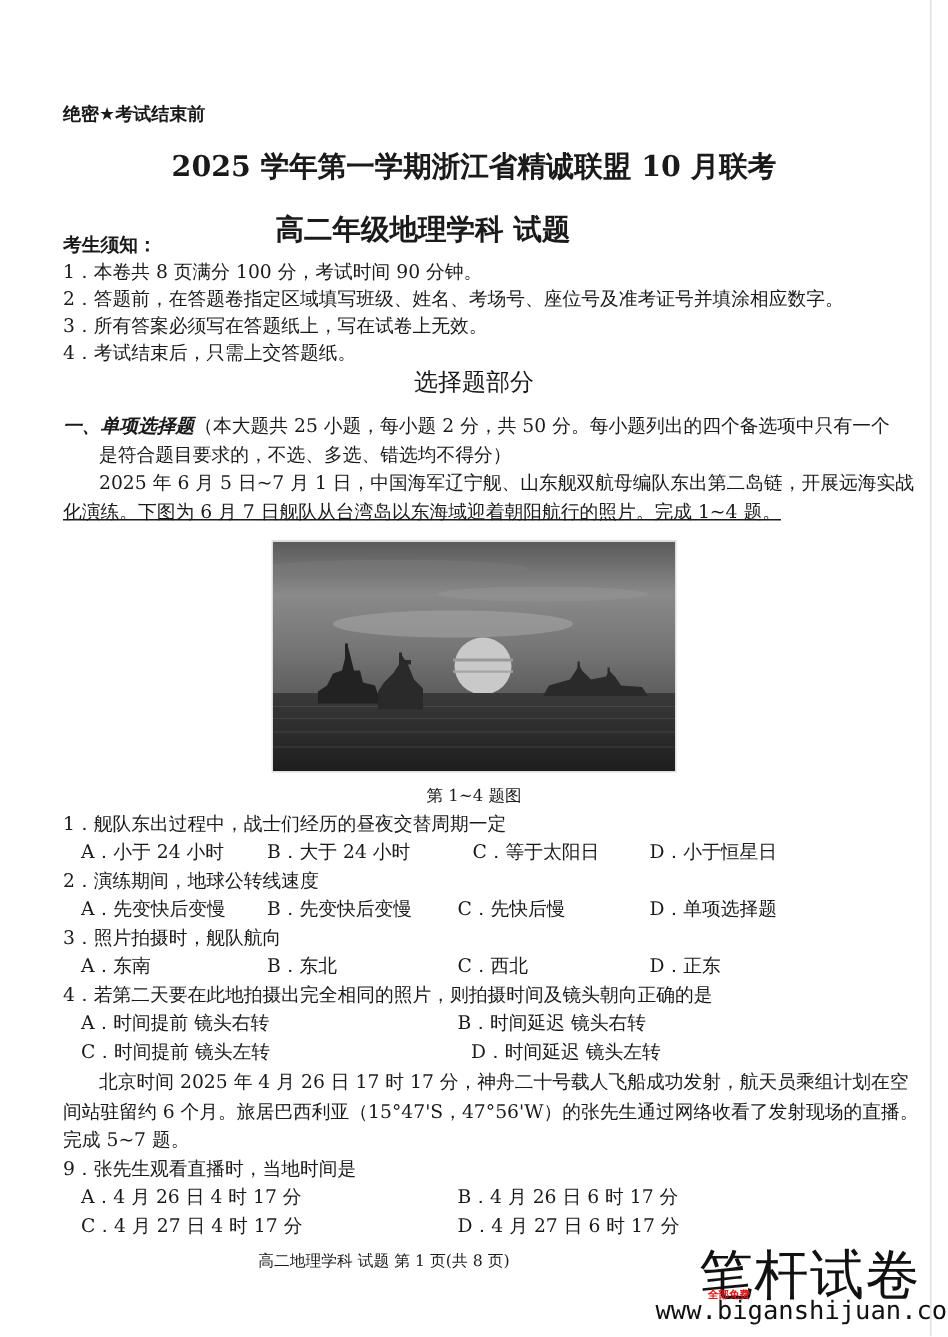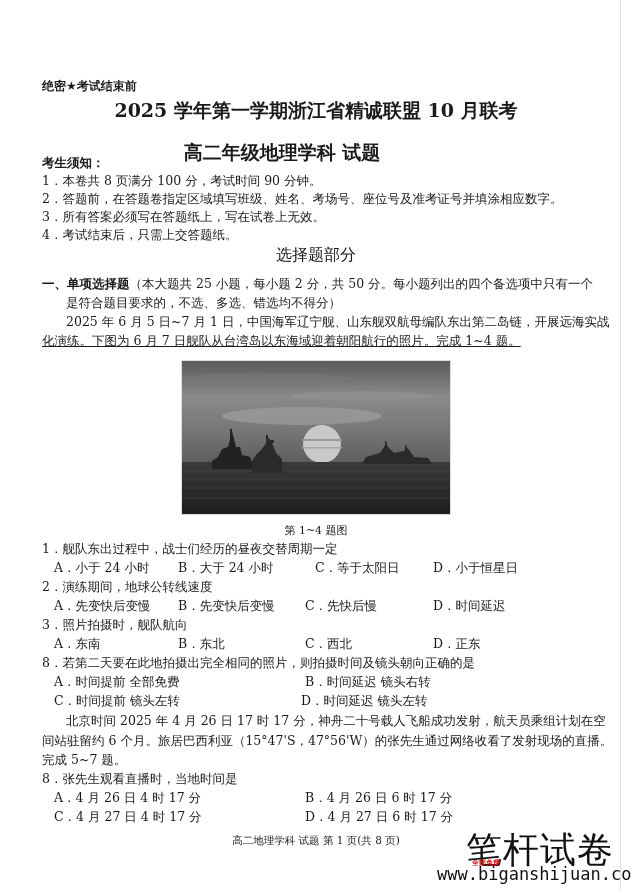--- a/index.html
+++ b/index.html
@@ -3,36 +3,36 @@
 <meta charset="utf-8">
 <style>
   html, body { margin: 0; padding: 0; background: #ffffff; }
   body {
     width: 632px; height: 891px; position: relative; overflow: hidden;
     font-family: "DejaVu Serif", "Liberation Serif", serif;
     color: #1a1a1a;
   }
   .page-edge { position: absolute; left: 620px; top: 0; width: 1px; height: 891px; background: #e0e0e0; }
   .abs { position: absolute; white-space: nowrap; }
-  .secret { left: 42px; top: 78px; font-size: 12px; font-weight: bold; font-family: "DejaVu Sans", sans-serif; }
+  .secret { left: 42px; top: 68px; font-size: 12px; font-weight: bold; font-family: "DejaVu Sans", sans-serif; }
   .title1 { left: 0; width: 632px; top: 98px; text-align: center; font-size: 19px; font-weight: bold; }
   .title2 { left: 0; width: 564px; top: 140px; text-align: center; font-size: 19px; font-weight: bold; }
   .notice-head { left: 42px; top: 155px; font-size: 12.5px; font-weight: bold; }
   .notice { left: 42px; font-size: 12.5px; }
   .sec-title { left: 0; width: 632px; top: 245px; text-align: center; font-size: 16px; font-weight: normal; }
   .p { font-size: 12.5px; }
-  .bold { font-weight: bold; }
+  .bold { font-weight: bold; font-style: italic; }
   .photo {
     position: absolute; left: 181px; top: 360px; width: 268px; height: 153px;
     overflow: hidden; border: 1px solid #ddd;
   }
   .caption { left: 0; width: 632px; top: 523px; text-align: center; font-size: 11px; }
   .q { left: 42px; font-size: 12.5px; }
   .opt { font-size: 12.5px; }
-  .footer { left: 0; width: 632px; top: 834px; text-align: center; font-size: 10.5px; }
+  .footer { left: 0; width: 512px; top: 834px; text-align: center; font-size: 10.5px; }
   .wm-big { left: 466px; top: 826px; font-size: 36px; font-family: "DejaVu Sans", sans-serif; color: #111; letter-spacing: 1px; text-align: center; }
   .wm-red { left: 440px; top: 858px; font-size: 7px; color: #e01818; font-family: "DejaVu Sans", sans-serif; font-weight: bold; margin-left: 32px; }
   .wm-url { left: 437px; top: 864px; font-size: 17px; font-family: "DejaVu Sans Mono", monospace; color: #111; }
 </style>
 </head>
 <body>
 
 <div class="page-edge"></div>
 
 <div class="abs secret">绝密★考试结束前</div>
@@ -105,39 +105,39 @@
 <div class="abs q" style="top:541px">1．舰队东出过程中，战士们经历的昼夜交替周期一定</div>
 <div class="abs opt" style="left:54px; top:560px">A．小于 24 小时</div>
 <div class="abs opt" style="left:178px; top:560px">B．大于 24 小时</div>
 <div class="abs opt" style="left:315px; top:560px">C．等于太阳日</div>
 <div class="abs opt" style="left:433px; top:560px">D．小于恒星日</div>
 
 <div class="abs q" style="top:579px">2．演练期间，地球公转线速度</div>
 <div class="abs opt" style="left:54px; top:598px">A．先变快后变慢</div>
 <div class="abs opt" style="left:178px; top:598px">B．先变快后变慢</div>
 <div class="abs opt" style="left:305px; top:598px">C．先快后慢</div>
-<div class="abs opt" style="left:433px; top:598px">D．时间延迟</div>
+<div class="abs opt" style="left:433px; top:598px">D．单项选择题</div>
 
 <div class="abs q" style="top:617px">3．照片拍摄时，舰队航向</div>
 <div class="abs opt" style="left:54px; top:636px">A．东南</div>
 <div class="abs opt" style="left:178px; top:636px">B．东北</div>
 <div class="abs opt" style="left:305px; top:636px">C．西北</div>
 <div class="abs opt" style="left:433px; top:636px">D．正东</div>
 
-<div class="abs q" style="top:655px">8．若第二天要在此地拍摄出完全相同的照片，则拍摄时间及镜头朝向正确的是</div>
-<div class="abs opt" style="left:54px; top:674px">A．时间提前  全部免费</div>
+<div class="abs q" style="top:655px">4．若第二天要在此地拍摄出完全相同的照片，则拍摄时间及镜头朝向正确的是</div>
+<div class="abs opt" style="left:54px; top:674px">A．时间提前  镜头右转</div>
 <div class="abs opt" style="left:305px; top:674px">B．时间延迟  镜头右转</div>
 <div class="abs opt" style="left:54px; top:693px">C．时间提前  镜头左转</div>
-<div class="abs opt" style="left:301px; top:693px">D．时间延迟  镜头左转</div>
+<div class="abs opt" style="left:314px; top:693px">D．时间延迟  镜头左转</div>
 
 <div class="abs p" style="left:66px; top:713px">北京时间 2025 年 4 月 26 日 17 时 17 分，神舟二十号载人飞船成功发射，航天员乘组计划在空</div>
 <div class="abs p" style="left:42px; top:733px">间站驻留约 6 个月。旅居巴西利亚（15°47'S，47°56'W）的张先生通过网络收看了发射现场的直播。</div>
 <div class="abs p" style="left:42px; top:752px">完成 5~7 题。</div>
 
-<div class="abs q" style="top:771px">8．张先生观看直播时，当地时间是</div>
+<div class="abs q" style="top:771px">9．张先生观看直播时，当地时间是</div>
 <div class="abs opt" style="left:54px; top:790px">A．4 月 26 日 4 时 17 分</div>
 <div class="abs opt" style="left:305px; top:790px">B．4 月 26 日 6 时 17 分</div>
 <div class="abs opt" style="left:54px; top:809px">C．4 月 27 日 4 时 17 分</div>
 <div class="abs opt" style="left:305px; top:809px">D．4 月 27 日 6 时 17 分</div>
 
 <div class="abs footer">高二地理学科  试题  第 1 页(共 8 页)</div>
 
 <div class="abs wm-big">笔杆试卷</div>
 <div class="abs wm-red">全部免费</div>
 <div class="abs wm-url">www.biganshijuan.com</div>

